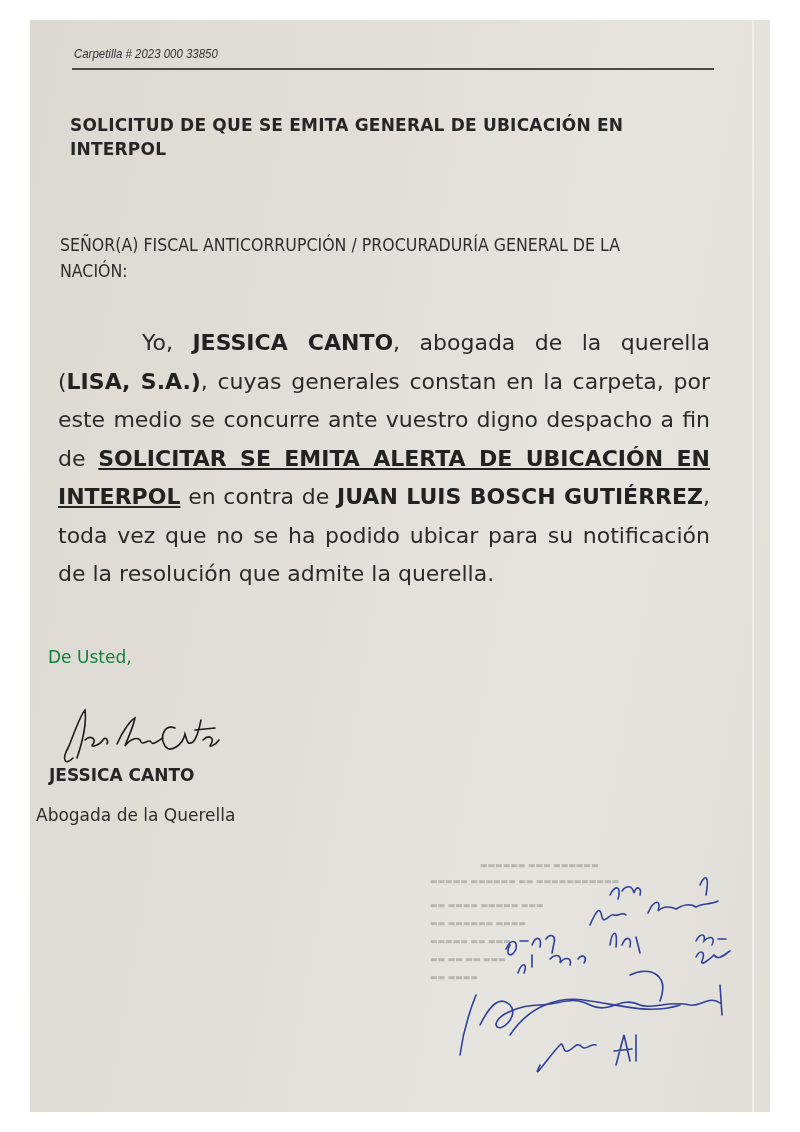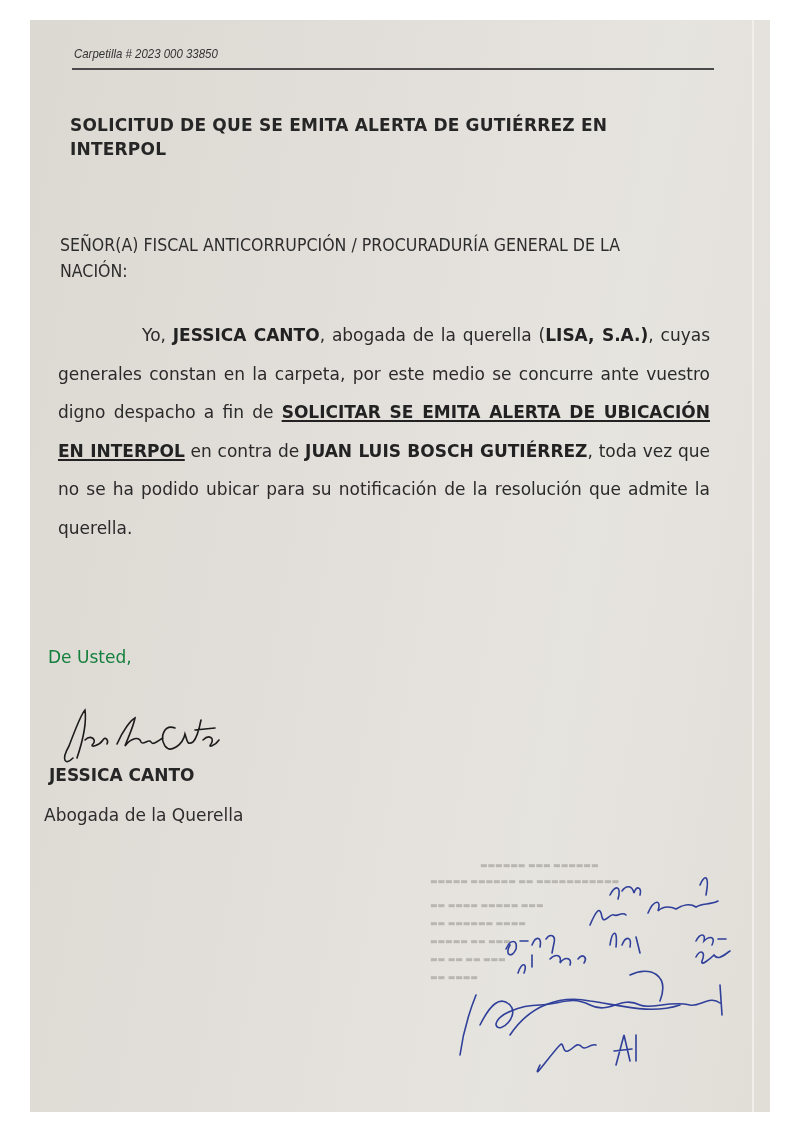--- a/index.html
+++ b/index.html
@@ -5,42 +5,42 @@
   html,body{margin:0;padding:0;background:#ffffff;}
   body{width:800px;height:1132px;position:relative;overflow:hidden;font-family:"DejaVu Sans",sans-serif;}
   .paper{position:absolute;left:30px;top:20px;width:740px;height:1092px;
     background:linear-gradient(100deg,#dcd9d3 0%,#e2dfda 40%,#e6e4df 70%,#e1ded8 100%);}
   .edge-line{position:absolute;left:722px;top:0;width:2px;height:1092px;background:#f2f1ee;opacity:.8;}
   .abs{position:absolute;color:#2b2b2b;}
   .folder{left:74px;top:46px;font-family:"Liberation Sans",sans-serif;font-size:13px;font-style:italic;transform:scaleX(.88);transform-origin:left;color:#333;}
   .rule{left:72px;top:68px;width:642px;height:2px;background:#4a4a4a;}
   .title{left:70px;top:113px;width:620px;font-weight:bold;font-size:17px;line-height:24px;color:#262626;letter-spacing:.2px;}
   .addressee{left:60px;top:232px;width:640px;font-size:17px;line-height:26px;color:#2d2d2d;transform:scaleX(.93);transform-origin:left;}
-  .body{left:58px;top:316px;width:652px;font-size:17px;line-height:38.5px;color:#2a2a2a;text-align:justify;}
+  .body{left:58px;top:324px;width:652px;font-size:22px;line-height:38.5px;color:#2a2a2a;text-align:justify;}
   .body b{font-weight:bold;color:#222;}
   .body u{text-decoration:underline;text-decoration-thickness:2px;text-underline-offset:2px;}
   .indent{display:inline-block;width:84px;}
   .closing{left:48px;top:647px;font-size:17px;color:#15803d;}
   .sig-name{left:49px;top:765px;font-size:17px;font-weight:bold;color:#262626;}
-  .sig-role{left:44px;top:805px;font-size:17px;color:#2d2d2d;}
+  .sig-role{left:36px;top:805px;font-size:17px;color:#2d2d2d;}
   .signature{left:55px;top:700px;width:200px;height:70px;}
   .stamp{left:400px;top:855px;width:360px;height:230px;}
   .stamp-faint{position:absolute;font-size:8px;color:#b8b6b0;white-space:nowrap;}
 </style>
 </head>
 <body>
 
 <div class="paper">
   <div class="edge-line"></div>
 </div>
 
 <div class="abs folder">Carpetilla # 2023 000 33850</div>
 <div class="abs rule"></div>
 
-<div class="abs title">SOLICITUD DE QUE SE EMITA ALERTA DE GUTIÉRREZ EN INTERPOL</div>
+<div class="abs title">SOLICITUD DE QUE SE EMITA GENERAL DE UBICACIÓN EN INTERPOL</div>
 
 <div class="abs addressee">SEÑOR(A) FISCAL ANTICORRUPCIÓN / PROCURADURÍA GENERAL DE LA NACIÓN:</div>
 
 <div class="abs body"><span class="indent"></span><span>Yo, </span><b>JESSICA CANTO</b><span>, abogada de la querella (</span><b>LISA, S.A.)</b><span>, cuyas generales constan en la carpeta, por este medio se concurre ante vuestro digno despacho a fin de </span><b><u>SOLICITAR SE EMITA ALERTA DE UBICACIÓN EN INTERPOL</u></b><span> en contra de </span><b>JUAN LUIS BOSCH GUTIÉRREZ</b><span>, toda vez que no se ha podido ubicar para su notificación de la resolución que admite la querella.</span></div>
 
 <div class="abs closing">De Usted,</div>
 
 <svg class="abs signature" viewBox="0 0 200 70">
   <path d="M18 58 C10 66 6 60 14 46 C20 30 26 14 30 10 C32 24 26 46 22 58 M30 40 C36 34 42 40 38 44 C34 48 44 46 48 40 C50 36 54 40 52 44 M62 44 C68 30 76 20 80 18 C78 28 72 40 70 46 C76 38 84 36 86 42 C88 46 94 38 96 42 C98 46 104 40 108 38 M120 28 C110 24 104 36 110 46 C116 54 128 44 130 34 C132 40 132 46 138 42 C142 38 144 30 146 20 M140 30 L160 28 M148 40 C154 34 160 38 156 44 C152 48 160 46 164 40" fill="none" stroke="#1c1c1c" stroke-width="1.6" stroke-linecap="round"></path>
 </svg>

